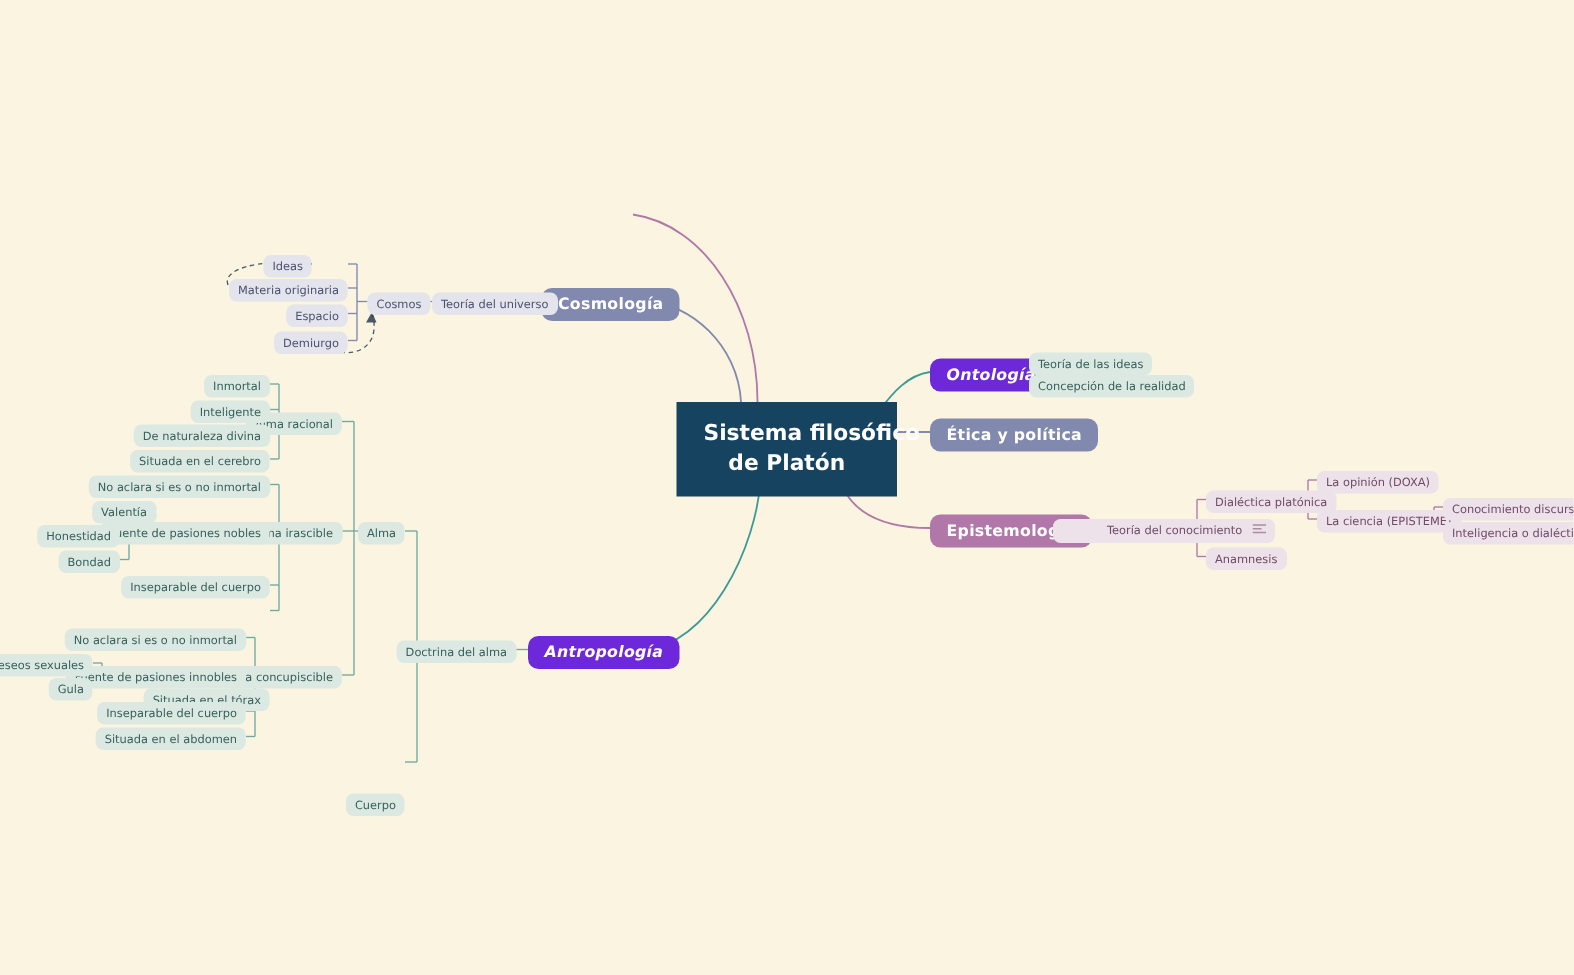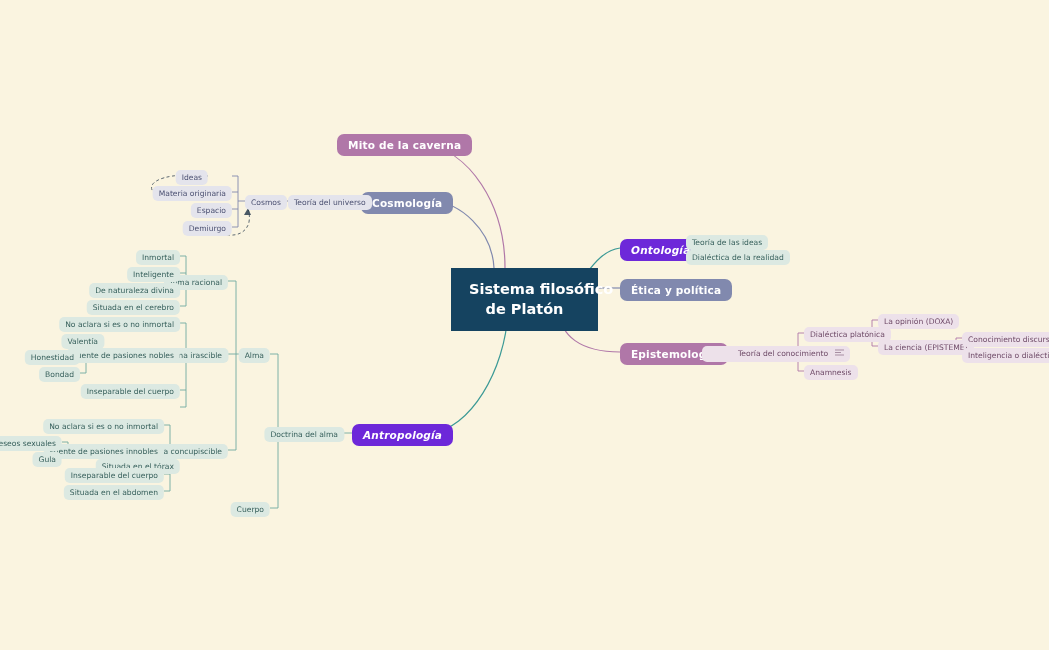--- a/index.html
+++ b/index.html
@@ -149,21 +149,20 @@
         <path d="M 68,458 L 62,458"></path>
       </g>
     </g>
   </svg>
 
   <div class="node root" style="left:451px;top:268px;width:147px;">
     <div>Sistema filosófico</div>
     <div>de Platón</div>
   </div>
 
-  <div class="node main plum" style="left:337px;top:134px;">Mito de la caverna</div>
 
   <div class="node main slate" style="left:361px;top:192px;">Cosmología</div>
 
   <div class="node main teal" style="left:620px;top:239px;">Ontología</div>
 
   <div class="node main slate" style="left:620px;top:279px;">Ética y política</div>
 
   <div class="node main plum" style="left:620px;top:343px;">Epistemología</div>
 
   <div class="node main teal" style="left:352px;top:424px;">Antropología</div>
@@ -171,21 +170,21 @@
   <div class="node pill slatebg" style="left:288px;top:195px;">Teoría del universo</div>
 
   <div class="node pill slatebg" style="left:245px;top:195px;">Cosmos</div>
 
   <div class="node pill slatebg ra" style="left:208px;top:170px;transform:translateX(-100%);">Ideas</div>
   <div class="node pill slatebg ra" style="left:232px;top:186px;transform:translateX(-100%);">Materia originaria</div>
   <div class="node pill slatebg ra" style="left:232px;top:203px;transform:translateX(-100%);">Espacio</div>
   <div class="node pill slatebg ra" style="left:232px;top:221px;transform:translateX(-100%);">Demiurgo</div>
 
   <div class="node pill tealbg" style="left:686px;top:235px;">Teoría de las ideas</div>
-  <div class="node pill tealbg" style="left:686px;top:250px;">Dialéctica de la realidad</div>
+  <div class="node pill tealbg" style="left:686px;top:250px;">Concepción de la realidad</div>
 
   <div class="node pill pinkbg" style="left:702px;top:346px;padding-left:36px;">
     <span>Teoría del conocimiento</span>
     <span class="icon-note">
       <svg width="9" height="7" viewBox="0 0 9 7" aria-hidden="true">
         <rect x="0" y="0.5" width="9" height="1" fill="#6F4B68"></rect>
         <rect x="0" y="3" width="6" height="1" fill="#6F4B68"></rect>
         <rect x="0" y="5.5" width="9" height="1" fill="#6F4B68"></rect>
       </svg>
     </span>
@@ -196,21 +195,21 @@
 
   <div class="node pill pinkbg" style="left:878px;top:314px;">La opinión (DOXA)</div>
   <div class="node pill pinkbg" style="left:878px;top:340px;">La ciencia (EPISTEME)</div>
 
   <div class="node pill pinkbg" style="left:962px;top:332px;">Conocimiento discursivo</div>
   <div class="node pill pinkbg" style="left:962px;top:348px;">Inteligencia o dialéctica</div>
 
   <div class="node pill tealbg ra" style="left:344px;top:427px;transform:translateX(-100%);">Doctrina del alma</div>
 
   <div class="node pill tealbg ra" style="left:270px;top:348px;transform:translateX(-100%);">Alma</div>
-  <div class="node pill tealbg ra" style="left:270px;top:502px;transform:translateX(-100%);">Cuerpo</div>
+  <div class="node pill tealbg ra" style="left:270px;top:529px;transform:translateX(-100%);">Cuerpo</div>
 
   <div class="node pill tealbg ra" style="left:228px;top:275px;transform:translateX(-100%);">Alma racional</div>
   <div class="node pill tealbg ra" style="left:180px;top:250px;transform:translateX(-100%);">Inmortal</div>
   <div class="node pill tealbg ra" style="left:180px;top:267px;transform:translateX(-100%);">Inteligente</div>
   <div class="node pill tealbg ra" style="left:180px;top:283px;transform:translateX(-100%);">De naturaleza divina</div>
   <div class="node pill tealbg ra" style="left:180px;top:300px;transform:translateX(-100%);">Situada en el cerebro</div>
 
   <div class="node pill tealbg ra" style="left:228px;top:348px;transform:translateX(-100%);">Alma irascible</div>
   <div class="node pill tealbg ra" style="left:180px;top:317px;transform:translateX(-100%);">No aclara si es o no inmortal</div>
   <div class="node pill tealbg ra" style="left:180px;top:348px;transform:translateX(-100%);">Fuente de pasiones nobles</div>

